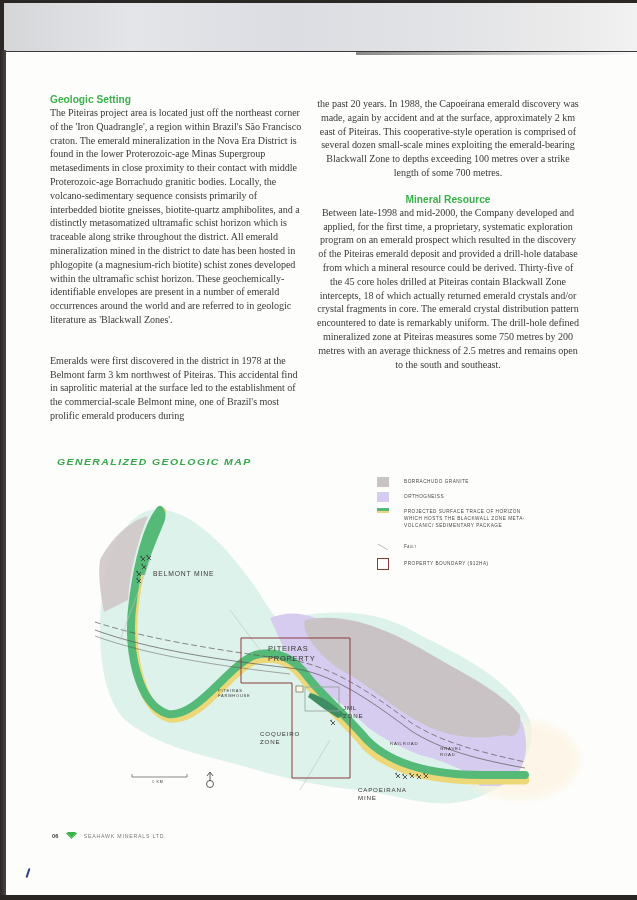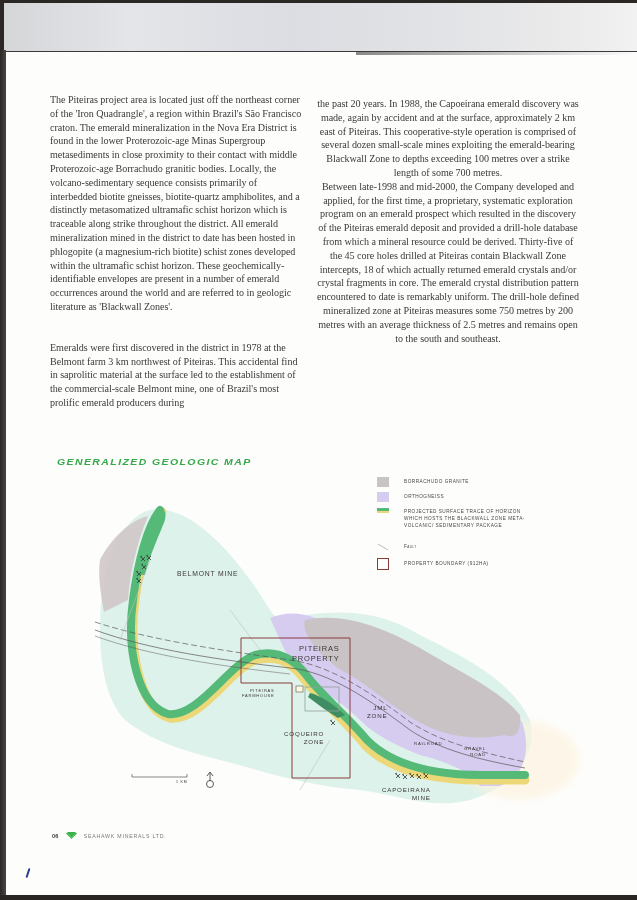--- a/index.html
+++ b/index.html
@@ -61,21 +61,21 @@
       font-family: "Liberation Sans", "DejaVu Sans", sans-serif;
       font-size: 4.7px; line-height: 7.2px;
       color: #4a4548; letter-spacing: 0.5px; text-transform: uppercase;
       width: 150px;
     }
 
     .map-label {
       position: absolute;
       font-family: "Liberation Sans", "DejaVu Sans", sans-serif;
       text-transform: uppercase; color: #3a3536; letter-spacing: 0.8px;
-      text-align: right; white-space: nowrap; margin-left: 24px;
+      text-align: left; white-space: nowrap;
     }
 
     .footer {
       position: absolute; left: 52px; top: 832px; display: flex; align-items: center;
       font-family: "Liberation Sans", "DejaVu Sans", sans-serif;
     }
     .page-num { font-size: 5.5px; font-weight: bold; color: #333; letter-spacing: 0.3px; }
     .footer-logo { margin-left: 7px; margin-right: 7px; }
     .company { font-size: 5.2px; color: #7a7a7a; letter-spacing: 0.8px; text-transform: uppercase; }
 
@@ -93,30 +93,32 @@
 
 <div class="scan-bg"></div>
 <div class="top-strip"></div>
 <div class="left-edge"></div>
 
 <div class="page">
   <div class="page-top-fade"></div>
 </div>
 
 <div class="col-left">
+  <div class="heading">Geologic Setting</div>
   <div class="body-text">
     <p>The Piteiras project area is located just off the northeast corner of the 'Iron Quadrangle', a region within Brazil's São Francisco craton. The emerald mineralization in the Nova Era District is found in the lower Proterozoic-age Minas Supergroup metasediments in close proximity to their contact with middle Proterozoic-age Borrachudo granitic bodies. Locally, the volcano-sedimentary sequence consists primarily of interbedded biotite gneisses, biotite-quartz amphibolites, and a distinctly metasomatized ultramafic schist horizon which is traceable along strike throughout the district. All emerald mineralization mined in the district to date has been hosted in phlogopite (a magnesium-rich biotite) schist zones developed within the ultramafic schist horizon. These geochemically-identifiable envelopes are present in a number of emerald occurrences around the world and are referred to in geologic literature as 'Blackwall Zones'.</p>
     <p>Emeralds were first discovered in the district in 1978 at the Belmont farm 3 km northwest of Piteiras. This accidental find in saprolitic material at the surface led to the establishment of the commercial-scale Belmont mine, one of Brazil's most prolific emerald producers during</p>
   </div>
 </div>
 
 <div class="col-right">
   <div class="body-text">
     <p>the past 20 years. In 1988, the Capoeirana emerald discovery was made, again by accident and at the surface, approximately 2 km east of Piteiras. This cooperative-style operation is comprised of several dozen small-scale mines exploiting the emerald-bearing Blackwall Zone to depths exceeding 100 metres over a strike length of some 700 metres.</p>
   </div>
+  <div class="heading">Mineral Resource</div>
   <div class="body-text">
     <p>Between late-1998 and mid-2000, the Company developed and applied, for the first time, a proprietary, systematic exploration program on an emerald prospect which resulted in the discovery of the Piteiras emerald deposit and provided a drill-hole database from which a mineral resource could be derived. Thirty-five of the 45 core holes drilled at Piteiras contain Blackwall Zone intercepts, 18 of which actually returned emerald crystals and/or crystal fragments in core. The emerald crystal distribution pattern encountered to date is remarkably uniform. The drill-hole defined mineralized zone at Piteiras measures some 750 metres by 200 metres with an average thickness of 2.5 metres and remains open to the south and southeast.</p>
   </div>
 </div>
 
 <div class="map-title" style="text-transform:uppercase;">Generalized Geologic Map</div>
 
 <svg class="map-svg" width="637" height="900" viewBox="0 0 637 900">
   <defs>
     <filter id="blur2" x="-20%" y="-20%" width="140%" height="140%">

